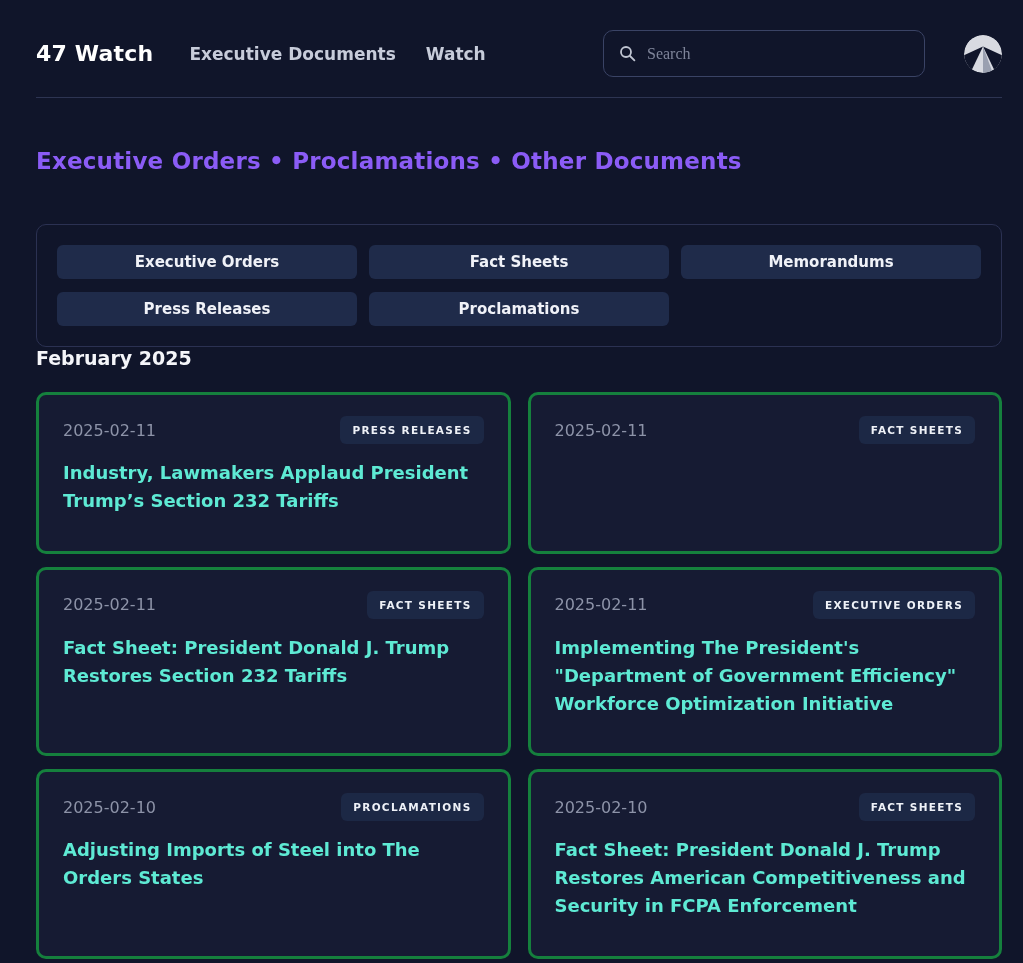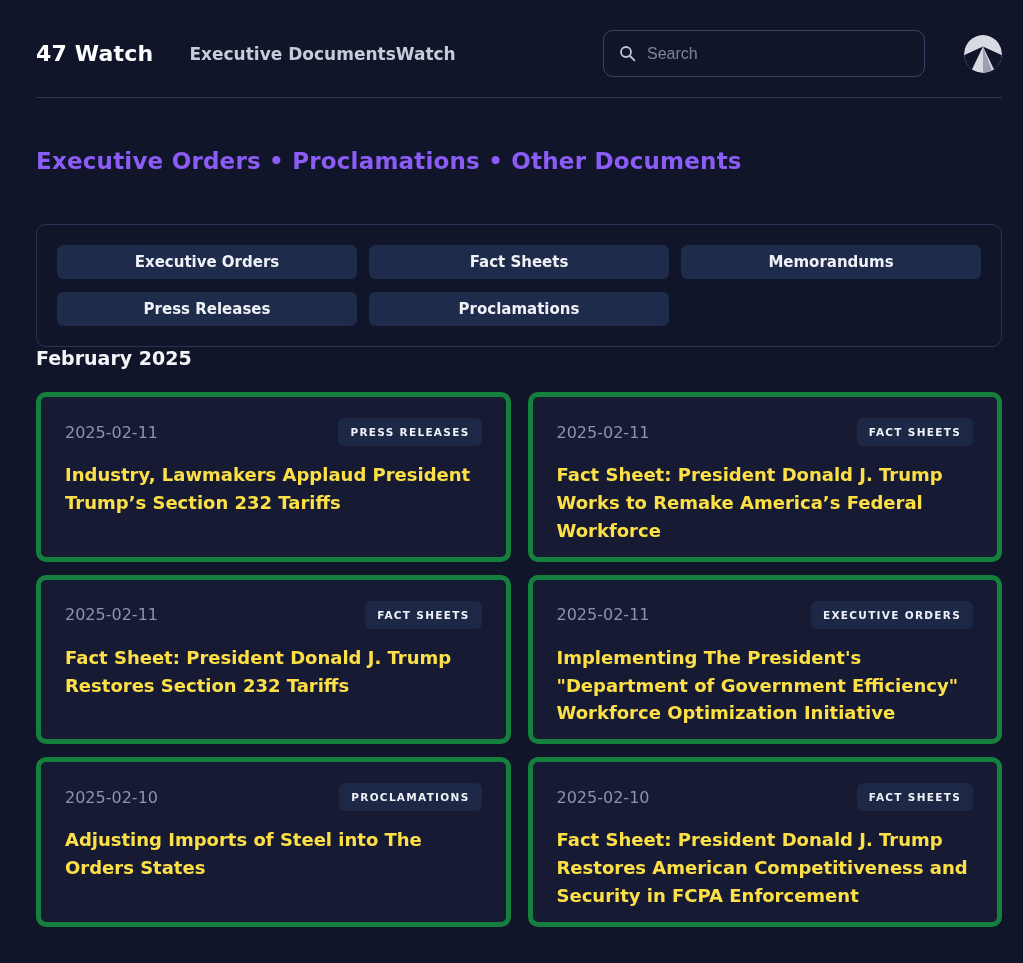--- a/index.html
+++ b/index.html
@@ -14,36 +14,36 @@
 
   
   .header-row {
     display:flex; align-items:center;
     padding-top:30px; height:77px;
   }
   .brand {
     font-size:22px; font-weight:bold; color:#ffffff;
     letter-spacing:0.2px; white-space:nowrap; cursor:pointer;
   }
-  .nav { display:flex; margin-left:36px; }
+  .nav { display:flex; gap:30px; margin-left:36px; }
   .nav-link {
     font-size:17px; font-weight:600; color:#c7ccda;
     white-space:nowrap; cursor:pointer;
   }
   .header-spacer { flex:1; }
   .search-box {
     display:flex; align-items:center; gap:11px;
     width:322px; height:47px;
     border:1px solid #3a4365; border-radius:10px;
     padding:0 15px; background:#10152a;
   }
   .search-box svg { flex:0 0 auto; }
   .search-input {
     flex:1; background:transparent; border:none; outline:none;
-    font-family:Liberation Sans, sans-serif;
+    font-family:Liberation Serif, serif;
     font-size:16px; color:#bef264;
   }
   .search-input::placeholder { color:#7e8499; }
   .avatar {
     width:38px; height:38px; border-radius:50%;
     margin-left:39px; flex:0 0 auto; cursor:pointer; overflow:hidden;
   }
   .header-divider {
     border-bottom:1px solid #2d3452; margin-top:20px;
   }
@@ -78,38 +78,38 @@
   }
 
   
   .cards-grid {
     margin-top:23px;
     display:grid; grid-template-columns:1fr 1fr;
     gap:13px 17px;
   }
   .card {
     background:#161b33;
-    border:5px solid #15803d;
+    border:3px solid #15803d;
     border-radius:10px;
-    padding:21px 24px 12px 24px;
+    padding:21px 24px 36px 24px;
     cursor:pointer;
   }
   .card-head {
     display:flex; align-items:center; justify-content:space-between;
   }
   .card-date { font-size:16px; color:#8d93a8; }
   .badge {
     background:#1c2845; border-radius:6px;
     padding:8px 12px;
     font-size:10.5px; font-weight:bold; letter-spacing:1.3px;
     color:#eef1f7; white-space:nowrap;
   }
   .card-title {
     margin-top:15px;
-    font-size:18px; font-weight:bold; color:#fde047;
+    font-size:18px; font-weight:bold; color:#5eead4;
     line-height:1.55;
   }
 </style>
 </head>
 <body>
 
 <div class="container">
 
   <div class="header-row">
     <div class="brand">47 Watch</div>
@@ -176,21 +176,20 @@
           <span class="badge">PRESS RELEASES</span>
         </div>
         <div class="card-title">Industry, Lawmakers Applaud President Trump’s Section 232 Tariffs</div>
       </div>
 
       <div class="card">
         <div class="card-head">
           <span class="card-date">2025-02-11</span>
           <span class="badge">FACT SHEETS</span>
         </div>
-        <div class="card-title">Fact Sheet: President Donald J. Trump Works to Remake America’s Federal Workforce</div>
       </div>
 
       <div class="card">
         <div class="card-head">
           <span class="card-date">2025-02-11</span>
           <span class="badge">FACT SHEETS</span>
         </div>
         <div class="card-title">Fact Sheet: President Donald J. Trump Restores Section 232 Tariffs</div>
       </div>
 

